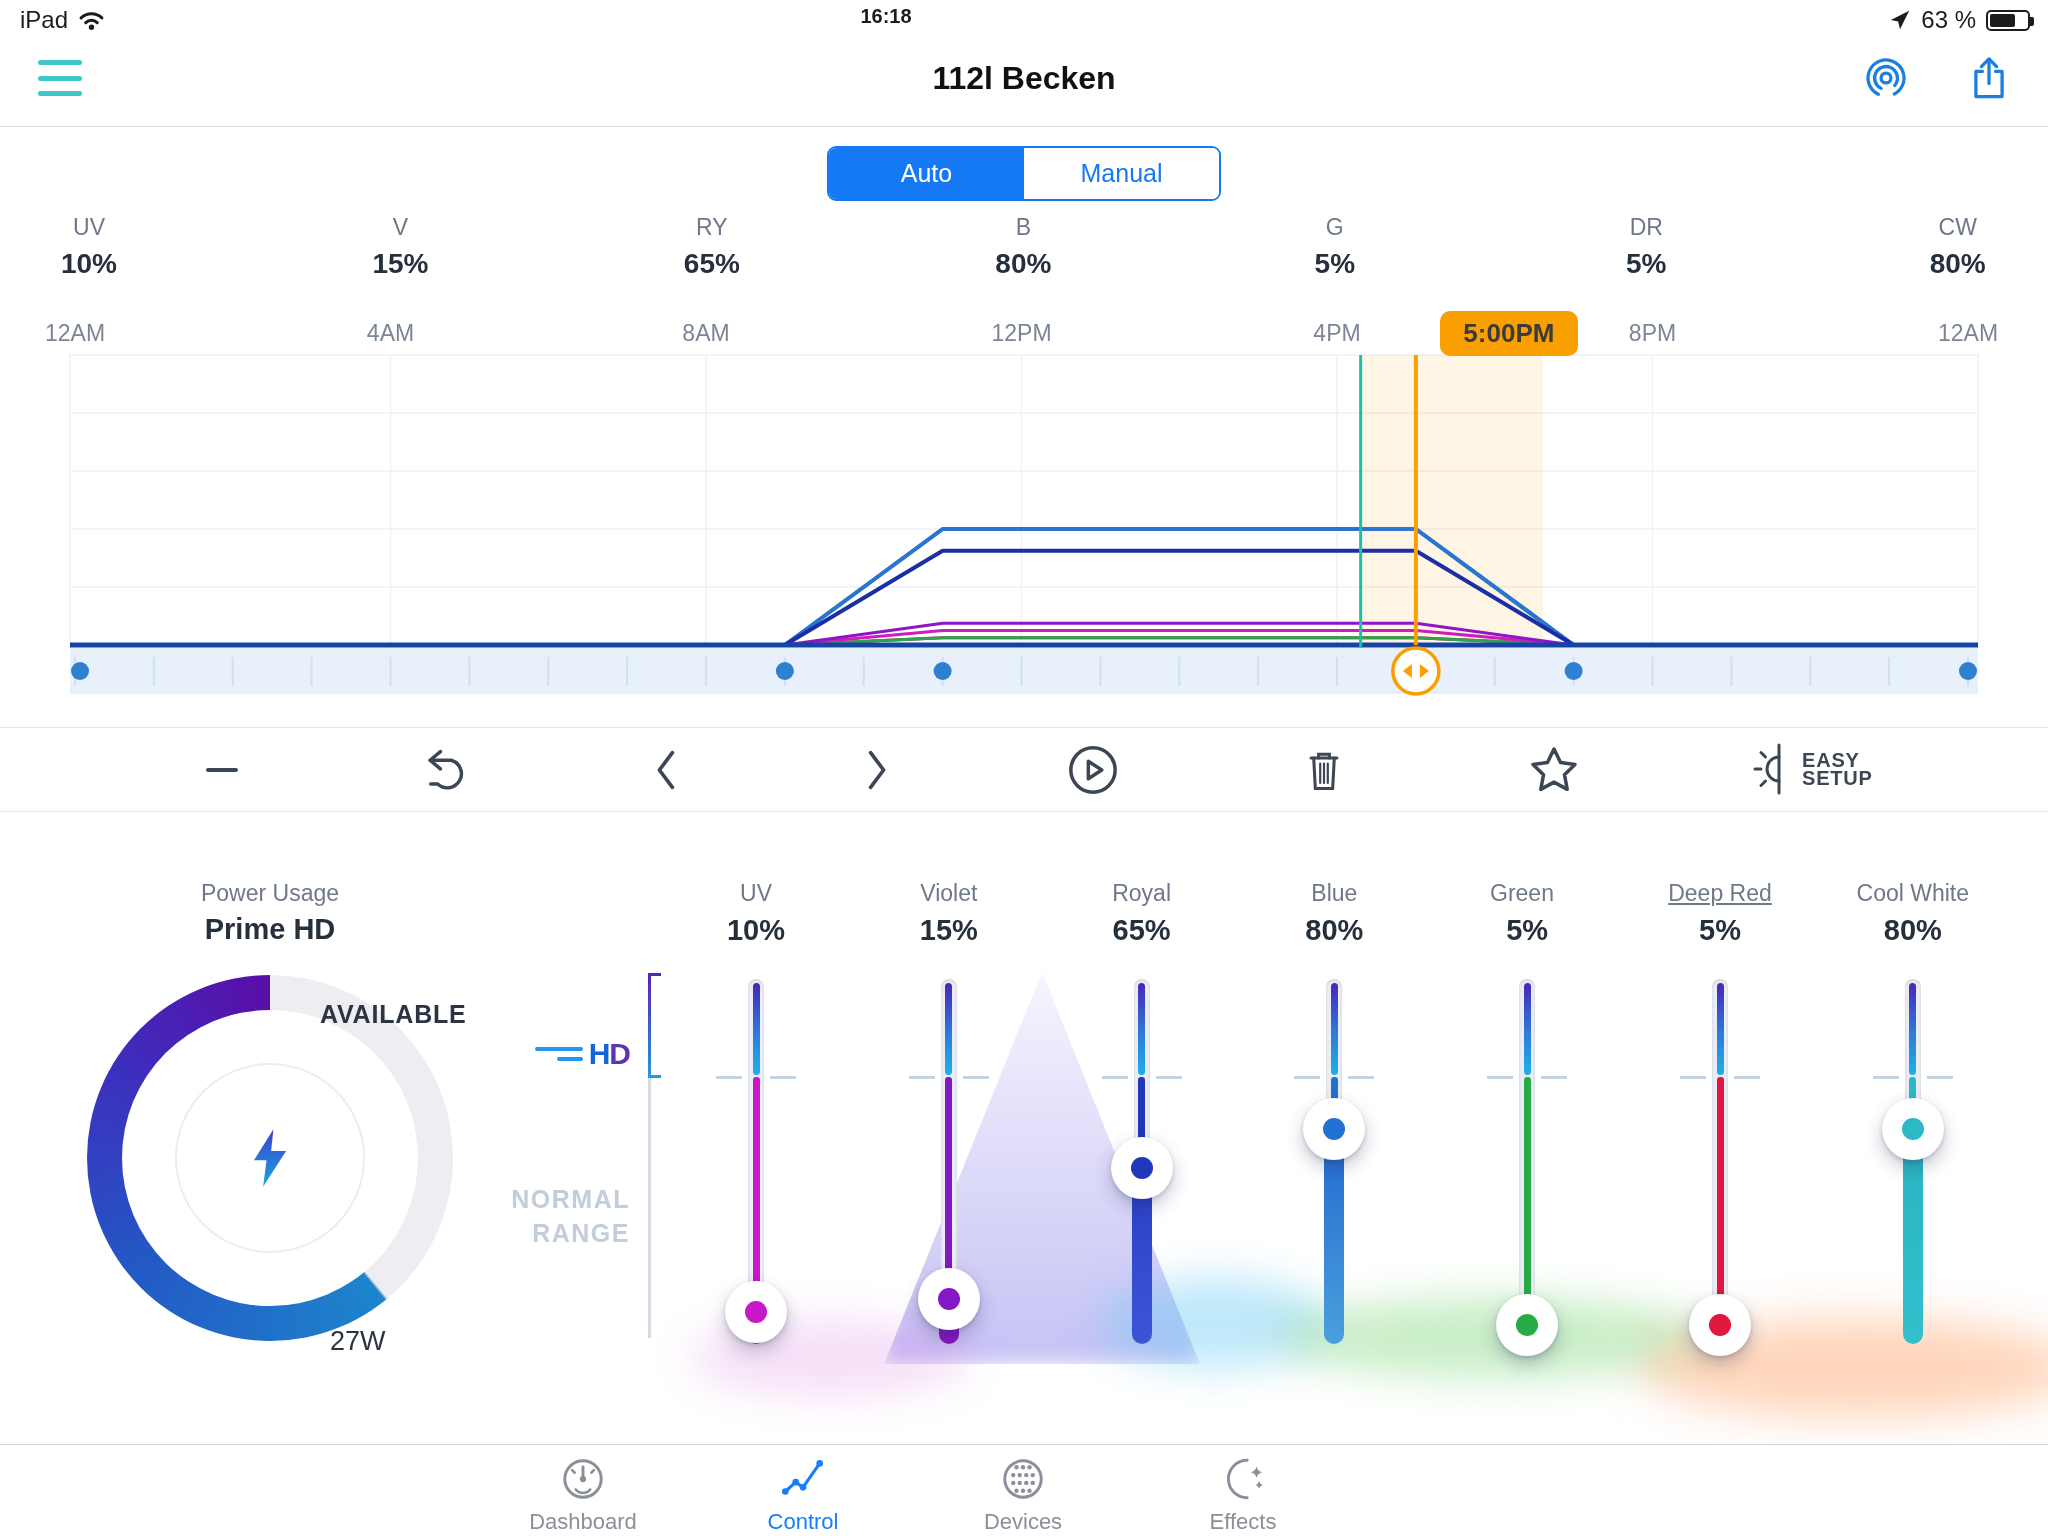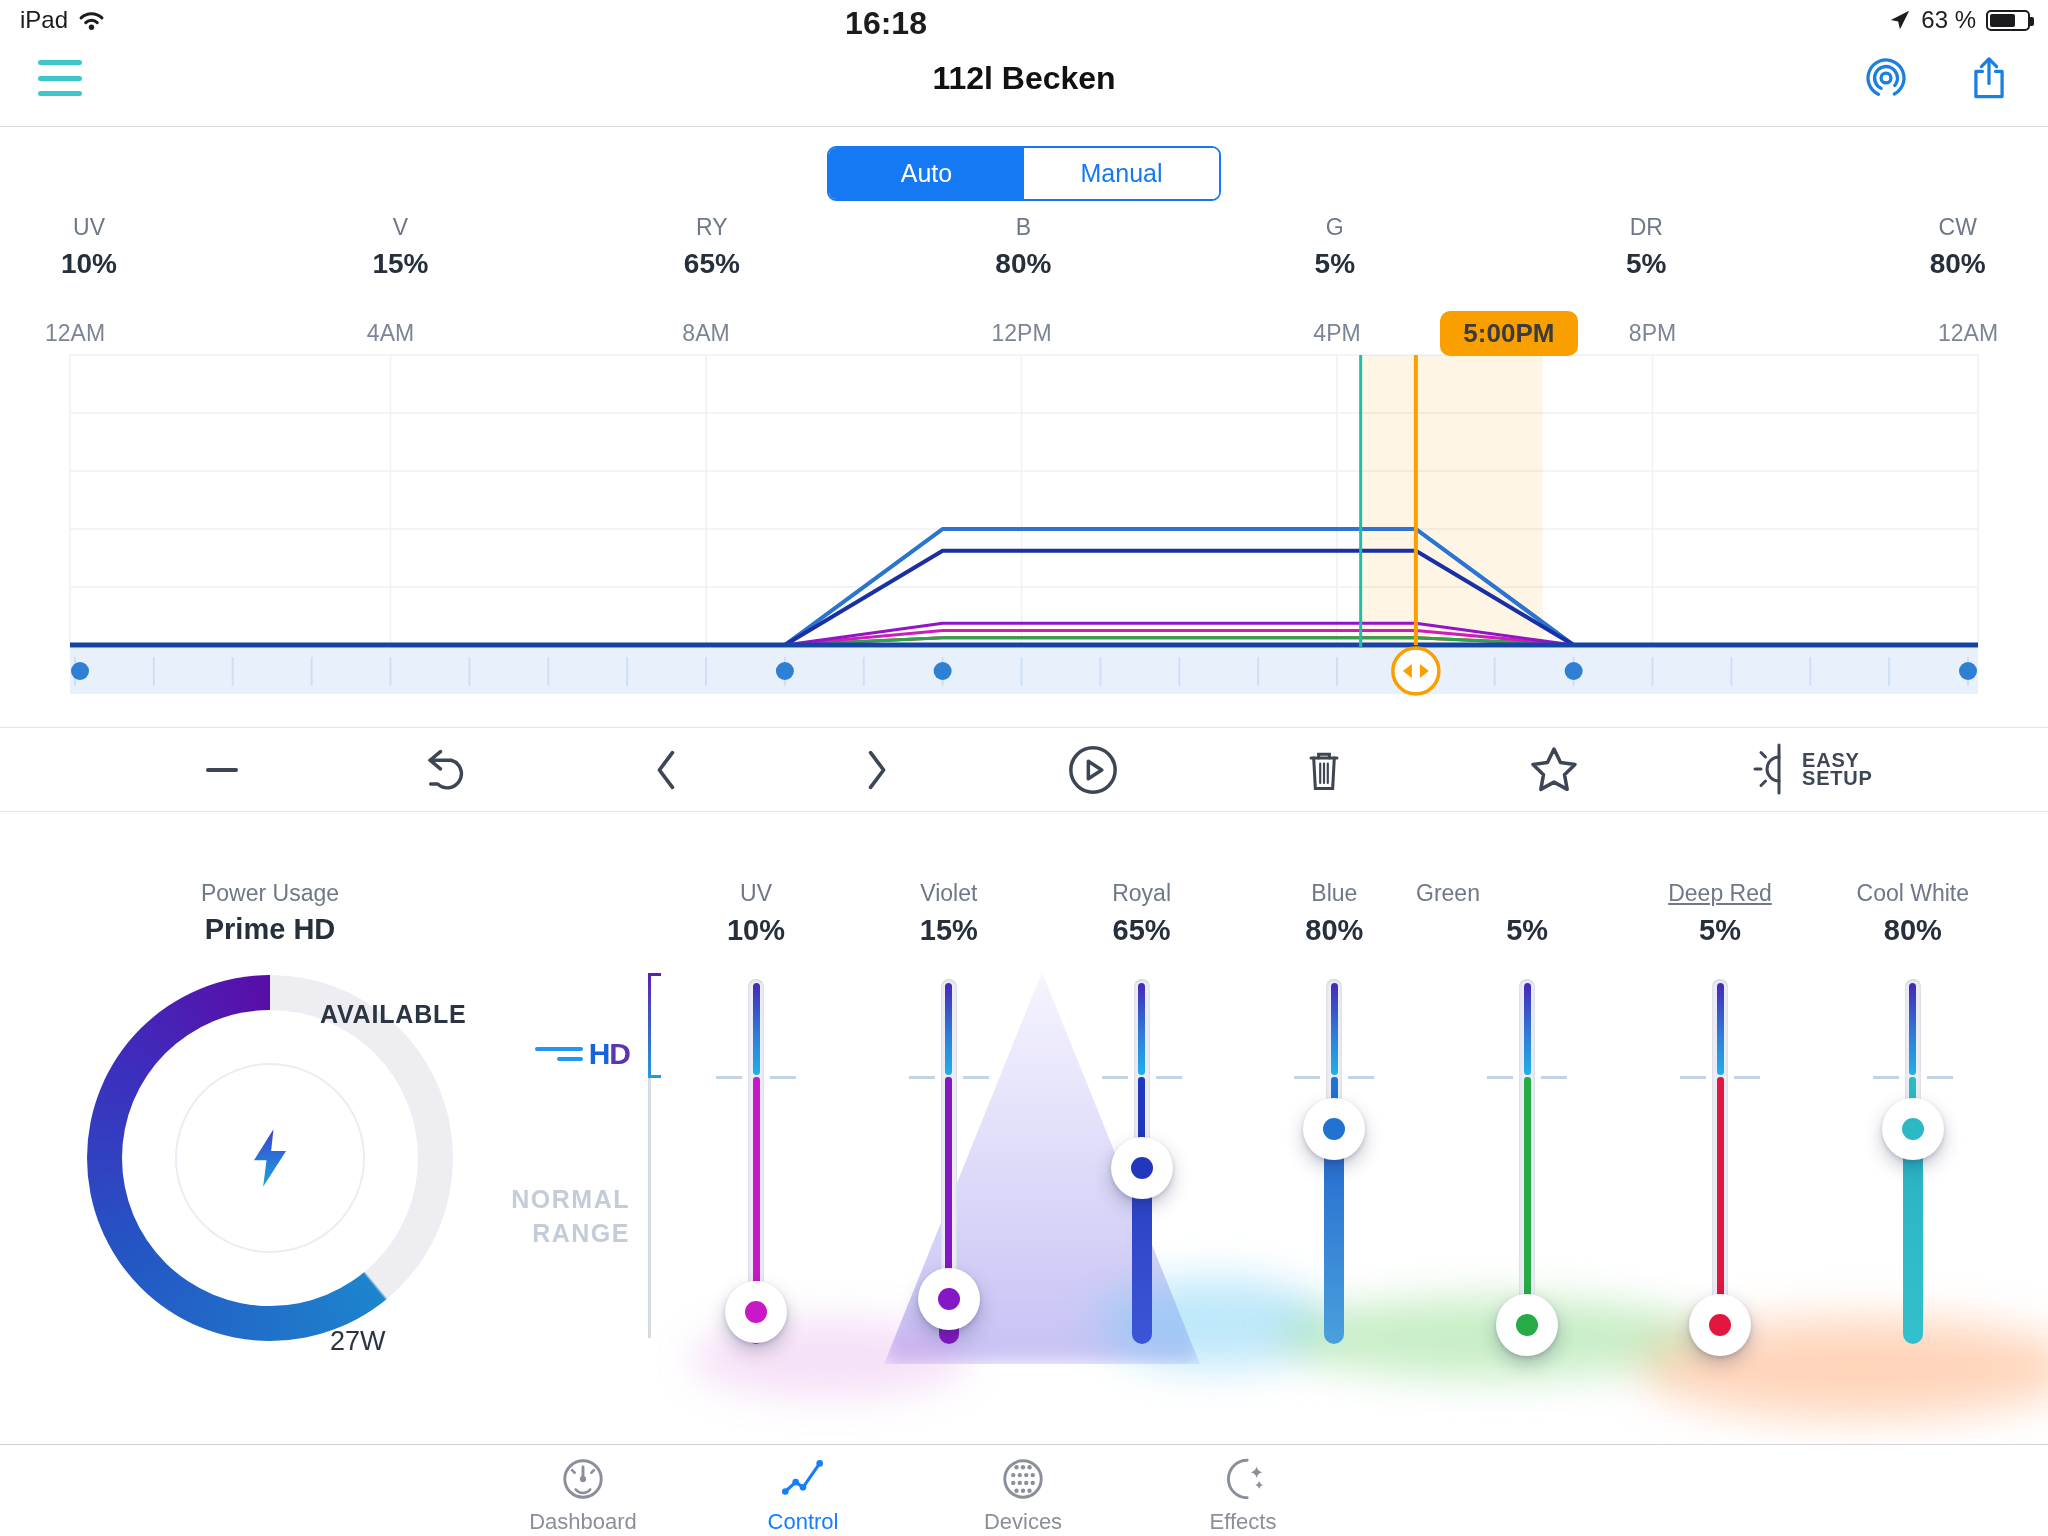--- a/index.html
+++ b/index.html
@@ -4,21 +4,21 @@
 <style>
   * { margin:0; padding:0; box-sizing:border-box; }
   html,body { width:2048px; height:1536px; }
   body { font-family:"Liberation Sans", sans-serif; background:#fff; position:relative; overflow:hidden; color:#1c1c1e; }
   .abs { position:absolute; }
   svg { display:block; }
 
   
   #statusbar { left:0; top:0; width:2048px; height:40px; }
   .sb-left { left:20px; top:6px; font-size:24px; font-weight:400; display:flex; align-items:center; gap:10px; }
-  .sb-time { left:0; top:5px; width:1772px; text-align:center; font-size:32px; font-weight:700; }
+  .sb-time { left:0; top:5px; width:1772px; text-align:center; font-size:20px; font-weight:700; }
   .sb-right { right:18px; top:6px; display:flex; align-items:center; gap:10px; font-size:24px; }
   .battery { width:44px; height:21px; border:2px solid #1c1c1e; border-radius:5px; position:relative; }
   .battery .fill { position:absolute; left:2px; top:2px; bottom:2px; width:62%; background:#1c1c1e; border-radius:2px; }
   .battery .tip { position:absolute; right:-6px; top:5px; width:4px; height:9px; background:#1c1c1e; border-radius:0 2px 2px 0; }
 
   
   #header { left:0; top:40px; width:2048px; height:87px; border-bottom:1px solid #dcdce0; background:#fff; }
   .hamburger { left:38px; top:20px; width:44px; height:36px; display:flex; flex-direction:column; justify-content:space-between; cursor:pointer; }
   .hamburger span { display:block; height:5px; border-radius:3px; background:#3ec6c9; }
   #page-title { left:0; top:20px; width:2048px; text-align:center; font-size:32px; font-weight:700; color:#111; }
@@ -398,21 +398,21 @@
         <div class="dash" style="left: 1294.4px;"></div>
         <div class="dash" style="left: 1348.4px;"></div>
         <div class="hdseg" style="left: 1334.4px;"></div>
         <div class="thin" style="left: 1334.4px; height: 52.2px; background: rgb(34, 114, 210);"></div>
         <div class="thick" style="left: 1334.4px; top: 269.2px; height: 214.8px; background: linear-gradient(rgb(35, 104, 207), rgb(74, 160, 220));"></div>
         <div class="thumb" style="left: 1334.4px; top: 238.2px;">
           <div class="dot" style="background: rgb(34, 114, 210);"></div>
         </div>
       </div>
       <div style="position: absolute; left: 0px;">
-        <div class="s-name" style="left: 1448px;">Green</div>
+        <div class="s-name" style="left: 1522px;">Green</div>
         <div class="s-pct" style="left: 1527.2px;">5%</div>
         <div class="groove" style="left: 1527.2px;"></div>
         <div class="dash" style="left: 1487.2px;"></div>
         <div class="dash" style="left: 1541.2px;"></div>
         <div class="hdseg" style="left: 1527.2px;"></div>
         <div class="thin" style="left: 1527.2px; height: 247.95px; background: rgb(39, 171, 71);"></div>
         <div class="thick" style="left: 1527.2px; top: 464.95px; height: 19.05px; background: rgb(39, 171, 71);"></div>
         <div class="thumb" style="left: 1527.2px; top: 433.95px;">
           <div class="dot" style="background: rgb(39, 171, 71);"></div>
         </div>

